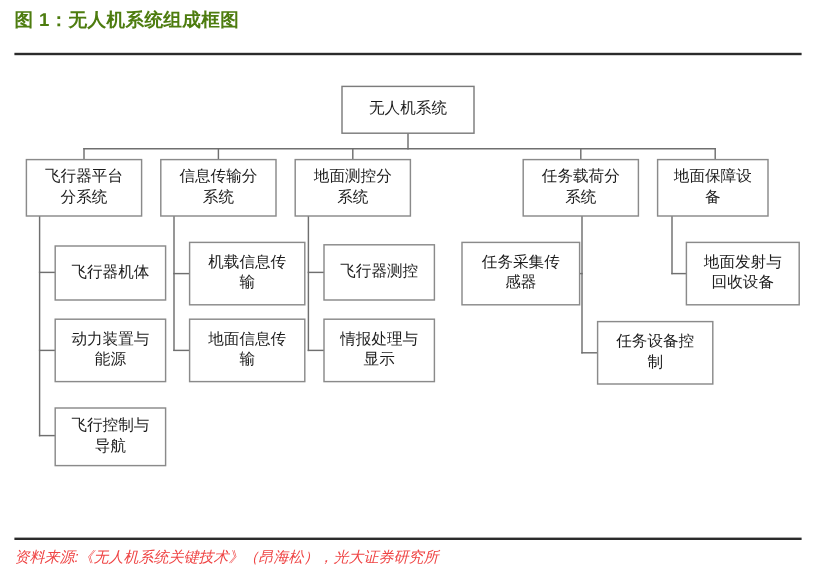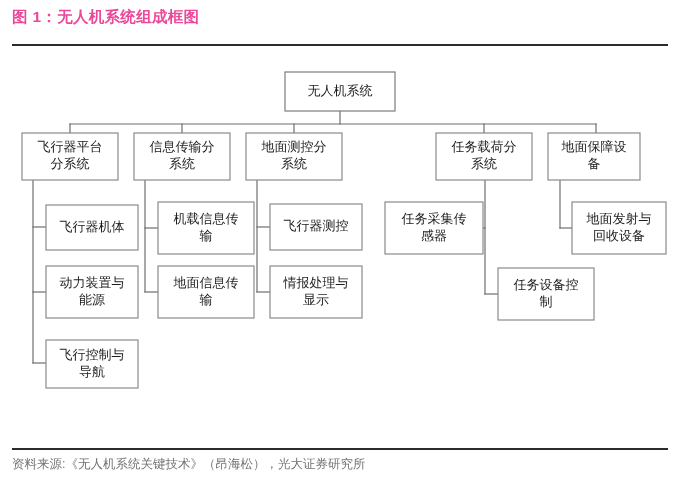--- a/index.html
+++ b/index.html
@@ -22,37 +22,38 @@
     height: 484px;
   }
   .fig-title {
     position: absolute;
     left: 12px;
     top: 7px;
     font-size: 15.5px;
     font-weight: bold;
     letter-spacing: 0.3px;
     white-space: nowrap;
-    color: #ec4899;
+    color: #4d7c0f;
   }
   .rule {
     position: absolute;
     left: 12px;
     width: 656px;
     background: #2b2b2b;
   }
   .rule-top { top: 44px; height: 2px; }
   .rule-bottom { top: 448px; height: 2px; }
   .source-note {
     position: absolute;
     left: 12px;
     top: 456px;
     font-size: 12.5px;
-    color: #737373;
+    color: #ef4444;
     white-space: nowrap;
+    font-style: italic;
   }
   #diagram {
     position: absolute;
     left: 0;
     top: 0;
     width: 680px;
     height: 484px;
   }
   .node-rect {
     fill: #ffffff;

